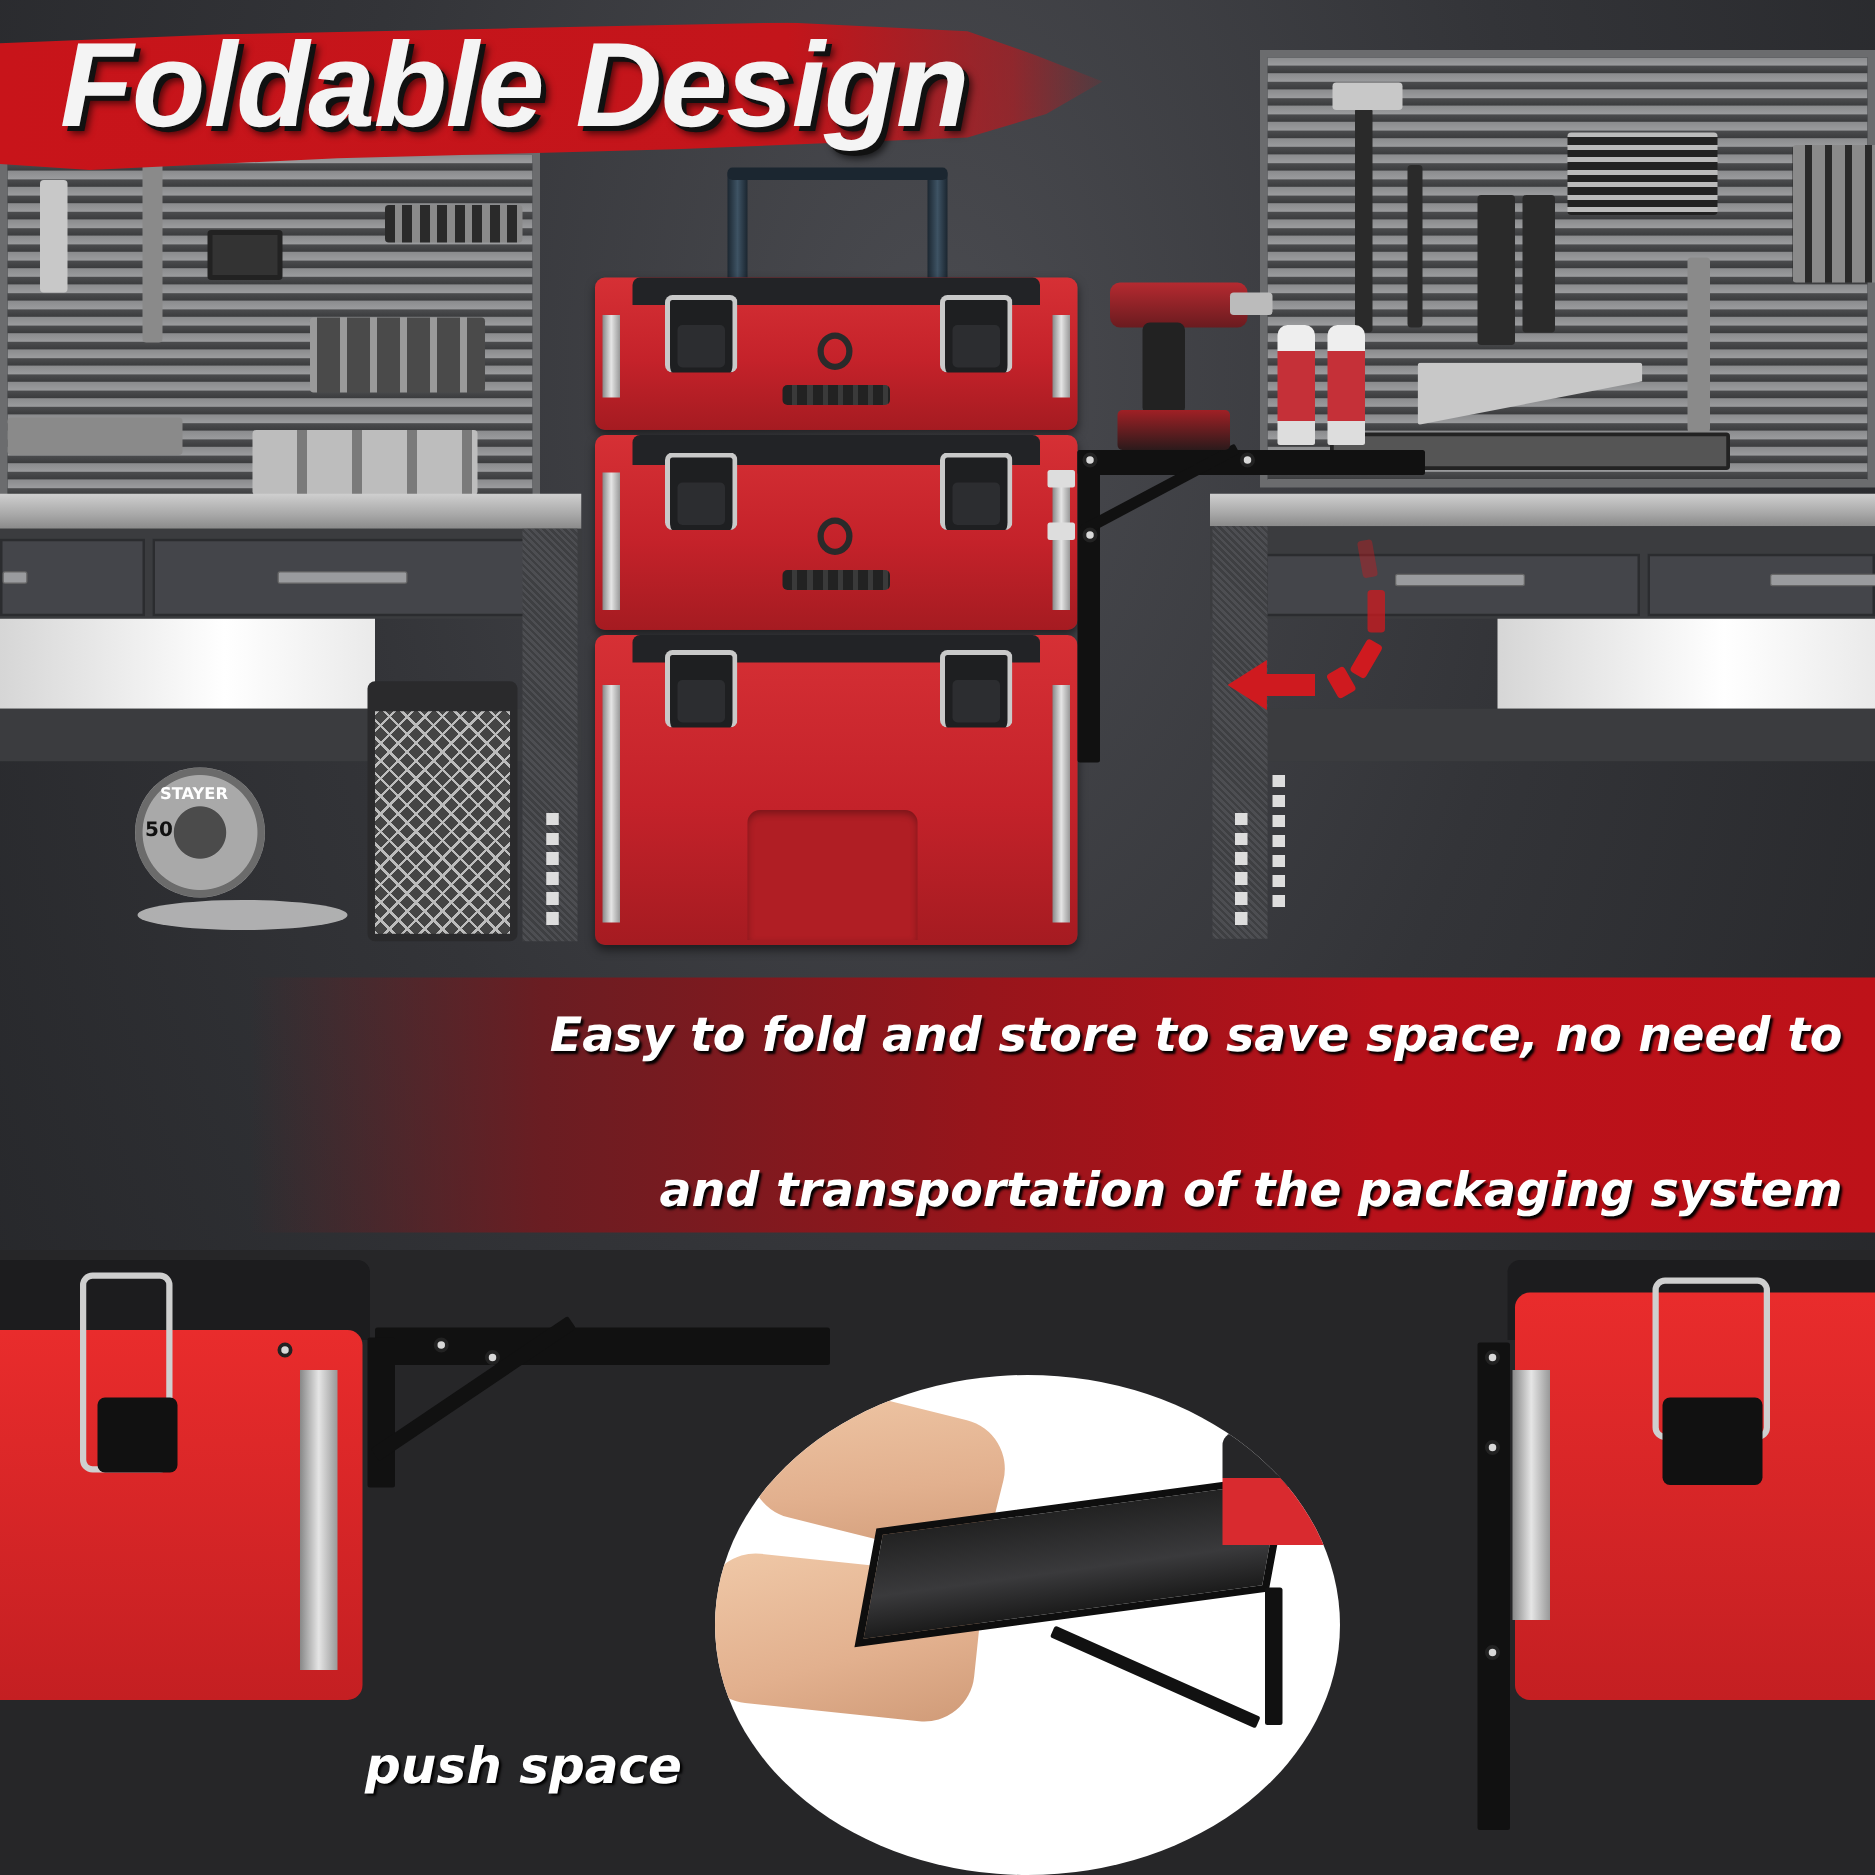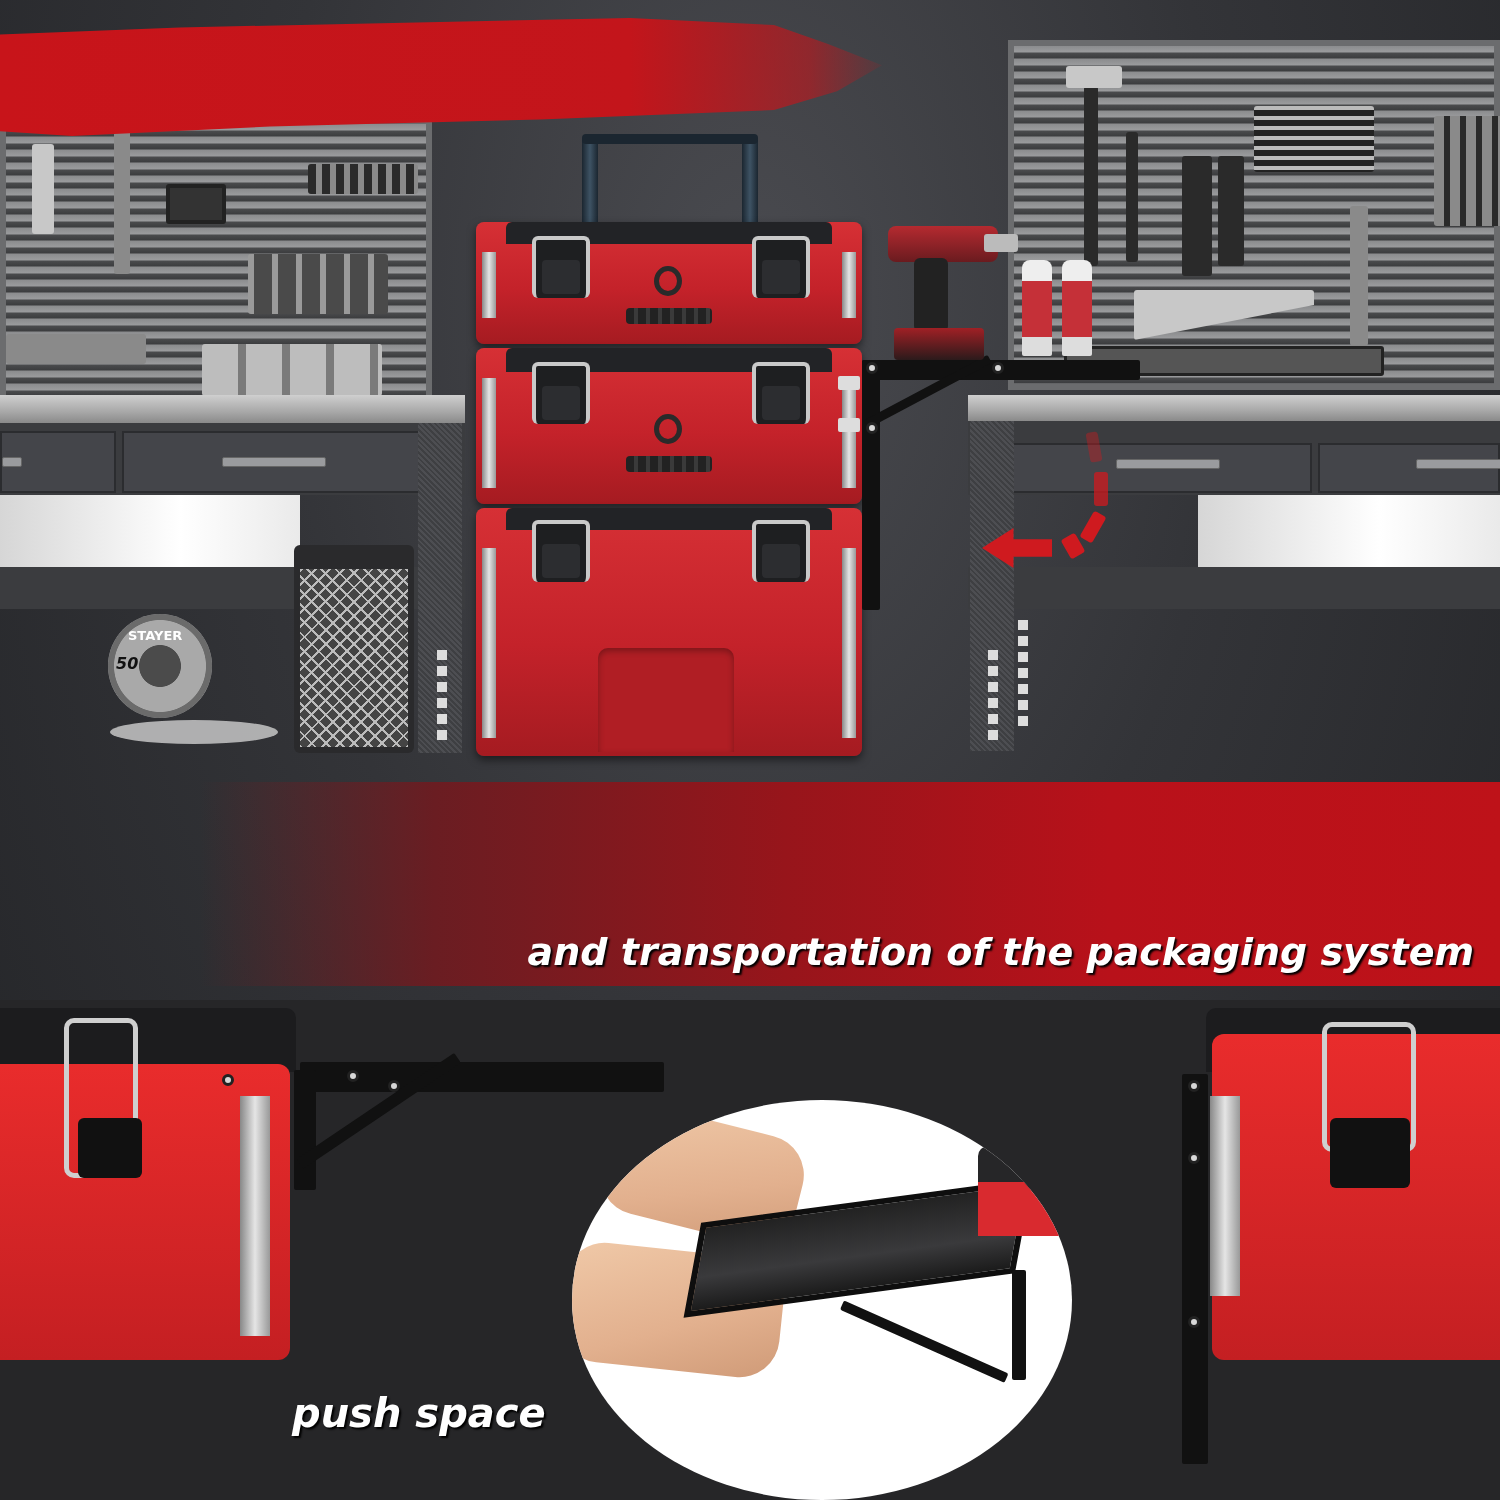--- a/index.html
+++ b/index.html
@@ -88,21 +88,21 @@
     </div>
   </div>
   <div class="abs shelf-white" style="left:0; top:495px; width:300px; height:72px;"></div>
   <div class="abs bench-body" style="left:0; top:567px; width:465px; height:42px;"></div>
   <div class="abs leg" style="left:418px; top:423px; width:44px; height:330px;"></div>
   <div class="abs" style="left:437px; top:650px; width:10px; height:90px; background:repeating-linear-gradient(180deg,#ddd 0 10px,transparent 10px 16px);"></div>
 
   <div class="abs" style="left:108px; top:608px; width:112px; height:140px;">
     <div class="abs" style="left:0; top:6px; width:104px; height:104px; border-radius:50%; background:radial-gradient(circle,#4b4b4b 0 28%,#a9a9a9 29% 62%,#6b6b6b 63% 70%,#b5b5b5 71%);"></div>
     <div class="abs" style="left:20px; top:20px; font-family:'DejaVu Sans',sans-serif; font-weight:700; font-size:13px; color:#fff;">STAYER</div>
-    <div class="abs" style="left:8px; top:46px; font-family:'DejaVu Sans',sans-serif; font-weight:700; font-size:16px; color:#111;font-style:italic;">50</div>
+    <div class="abs" style="left:8px; top:46px; font-family:'DejaVu Sans',sans-serif; font-weight:700; font-size:16px; color:#111;">50</div>
     <div class="abs" style="left:2px; top:112px; width:168px; height:24px; border-radius:50%; background:#cfcfcf; opacity:0.8;"></div>
   </div>
 
   <div class="abs" style="left:294px; top:545px; width:120px; height:208px; border-radius:6px; background:#2a2a2c;">
     <div class="abs" style="left:6px; top:24px; right:6px; bottom:6px; background:repeating-linear-gradient(45deg,#bcbcbc 0 2px,transparent 2px 10px),repeating-linear-gradient(-45deg,#bcbcbc 0 2px,#444 2px 10px);"></div>
   </div>
 
   <div class="abs pegboard" style="left:1008px; top:40px; width:492px; height:350px;">
     <div class="tool" style="left:70px; top:40px; width:14px; height:180px;"></div>
     <div class="tool light" style="left:52px; top:20px; width:56px; height:22px;"></div>
@@ -196,22 +196,24 @@
   <div class="abs" style="left:1022px; top:260px; width:30px; height:96px; background:linear-gradient(180deg,#eee 0 22%,#c53038 22% 80%,#ddd 80%); border-radius:8px 8px 2px 2px;"></div>
   <div class="abs" style="left:1062px; top:260px; width:30px; height:96px; background:linear-gradient(180deg,#eee 0 22%,#c53038 22% 80%,#ddd 80%); border-radius:8px 8px 2px 2px;"></div>
 
   <div class="arrow-dash" style="left:1088px; top:432px; width:12px; height:30px; opacity:0.4; transform:rotate(-10deg);"></div>
   <div class="arrow-dash" style="left:1094px; top:472px; width:14px; height:34px; opacity:0.75;"></div>
   <div class="arrow-dash" style="left:1086px; top:512px; width:14px; height:30px; transform:rotate(30deg);"></div>
   <div class="arrow-dash" style="left:1062px; top:538px; width:22px; height:16px; transform:rotate(60deg);"></div>
   <div class="abs" style="left:982px; top:528px; width:70px; height:40px; background:#cf1a1f; clip-path:polygon(0 50%,45% 0,45% 28%,100% 28%,100% 72%,45% 72%,45% 100%);"></div>
 
   <div class="title-stroke"></div>
+  <div class="title-text">Foldable Design</div>
 
   <div class="desc-band">
+    <div class="desc-line" style="top:24px;">Easy to fold and store to save space, no need to</div>
     <div class="desc-line" style="top:148px;">and transportation of the packaging system</div>
   </div>
 
   <div class="bottom-bg"></div>
 
   <div class="abs" style="left:0; top:1008px; width:300px; height:352px;">
     <div class="abs" style="left:0; top:0; width:296px; height:64px; background:#1c1c1e; border-radius:0 10px 0 0;"></div>
     <div class="abs" style="left:0; top:56px; width:290px; height:296px; background:linear-gradient(180deg,#e92c2c,#c41f22); border-radius:0 12px 12px 0;"></div>
     <div class="abs" style="left:64px; top:10px; width:74px; height:160px; border:5px solid #cfcfcf; border-radius:10px; background:transparent;"></div>
     <div class="abs" style="left:78px; top:110px; width:64px; height:60px; background:#111; border-radius:6px;"></div>

